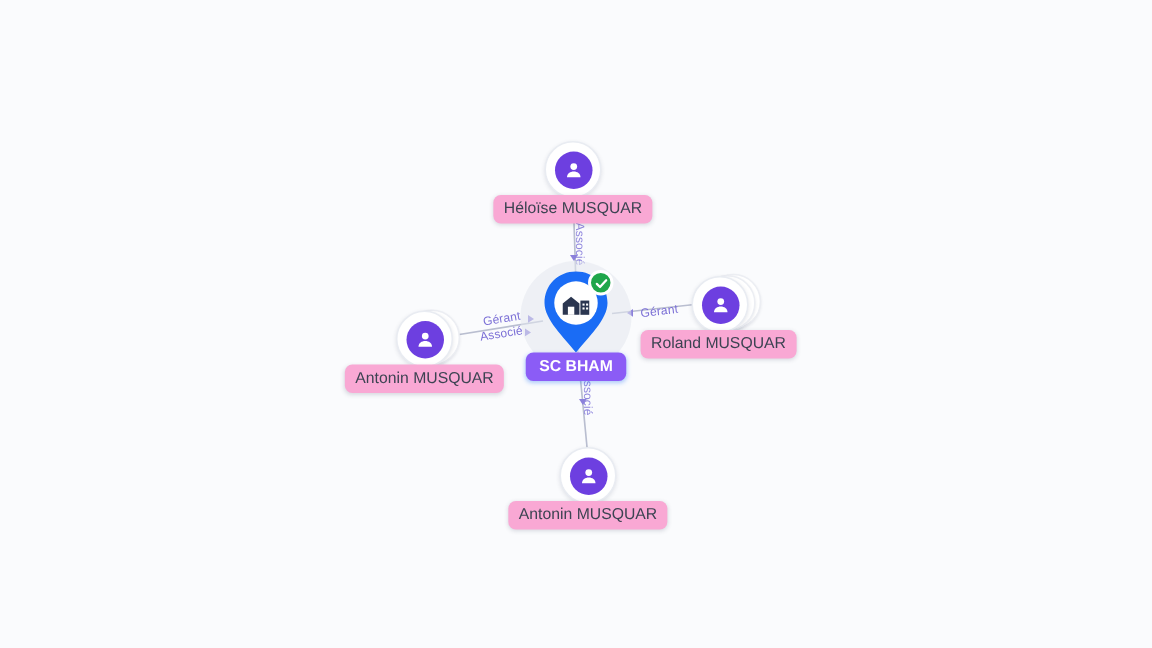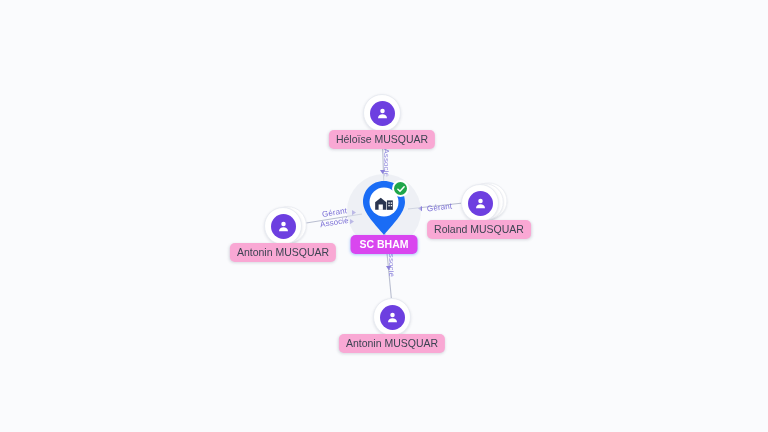--- a/index.html
+++ b/index.html
@@ -97,21 +97,21 @@
     left: 45px; top: 6px;
     width: 17px; height: 17px;
     border-radius: 50%;
     background: #1fa64a;
     border: 2px solid #ffffff;
     display: flex; align-items: center; justify-content: center;
   }
   .company-pill {
     position: absolute;
     transform: translate(-50%, 0);
-    background: #d946ef;
+    background: #8b5cf6;
     color: #ffffff;
     border-radius: 5px;
     padding: 3px 9px 4px 9px;
     font-size: 10.5px;
     line-height: 12px;
     font-weight: bold;
     white-space: nowrap;
     box-shadow: 0 1px 3px rgba(26,108,245,0.35);
     text-align: center;
   }

